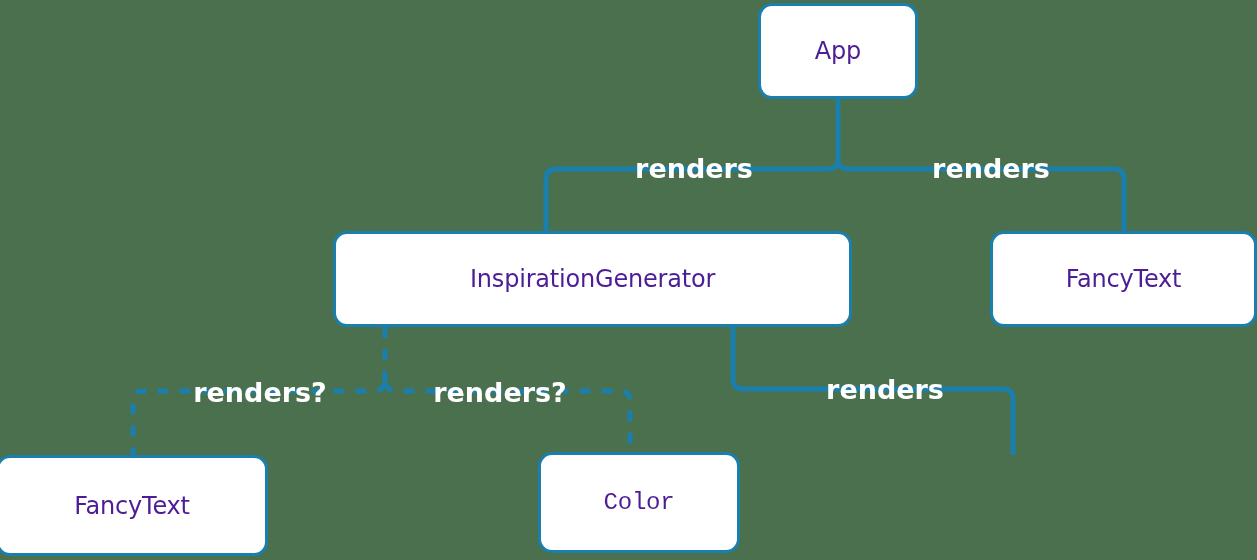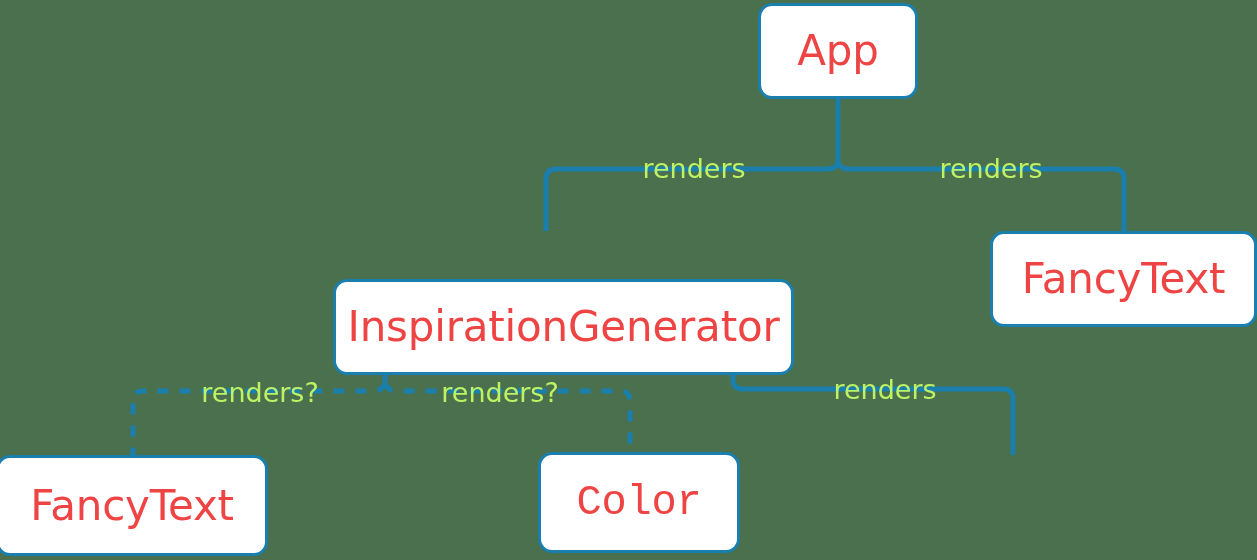--- a/index.html
+++ b/index.html
@@ -30,33 +30,33 @@
   }
   .node-box {
     position: absolute;
     box-sizing: border-box;
     background: #ffffff;
     border: 3px solid #1a7fad;
     border-radius: 14px;
     display: flex;
     align-items: center;
     justify-content: center;
-    color: #ef4444;
-    font-size: 42px;
+    color: #4c1d95;
+    font-size: 24px;
     font-weight: 400;
     letter-spacing: -0.2px;
     line-height: 1;
     white-space: nowrap;
     z-index: 3;
   }
   .edge-label {
     position: absolute;
-    color: #bef264;
+    color: #ffffff;
     font-size: 27px;
-    font-weight: 400;
+    font-weight: 700;
     line-height: 1;
     white-space: nowrap;
     z-index: 4;
     transform: translate(-50%, -50%);
   }
 </style>
 </head>
 <body>
 
 <div id="diagram-root">
@@ -75,21 +75,21 @@
 
     <path d="M 385 383 Q 388 391 396 391 L 620 391 Q 630 391 630 401 L 630 452" stroke="#1a7fad" stroke-width="5" stroke-linecap="butt" stroke-dasharray="11 11"></path>
 
     <path d="M 733 327 L 733 379 Q 733 389 743 389 L 1003 389 Q 1013 389 1013 399 L 1013 455" stroke="#1a7fad" stroke-width="5" stroke-linecap="butt"></path>
   </svg>
 
   <div class="node-box" style="left:758px; top:3px; width:160px; height:96px;">
     <span>App</span>
   </div>
 
-  <div class="node-box" style="left:333px; top:231px; width:461px; height:96px;margin-top:48px;">
+  <div class="node-box" style="left:333px; top:231px; width:519px; height:96px;">
     <span>InspirationGenerator</span>
   </div>
 
   <div class="node-box" style="left:990px; top:231px; width:267px; height:96px;">
     <span>FancyText</span>
   </div>
 
   <div class="node-box" style="left:-4px; top:455px; width:272px; height:101px;">
     <span>FancyText</span>
   </div>

